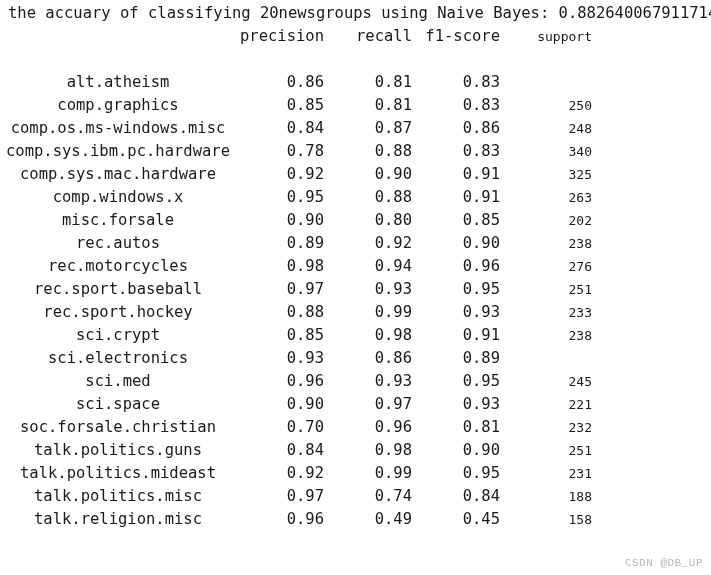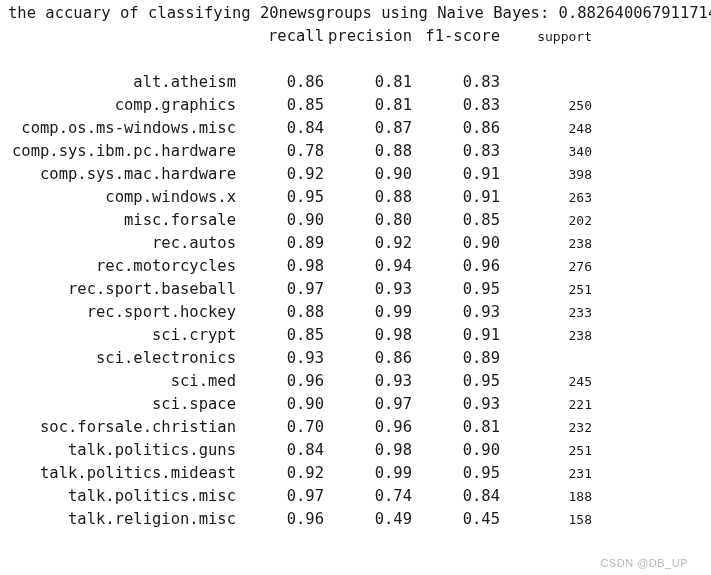--- a/index.html
+++ b/index.html
@@ -32,21 +32,21 @@
     white-space: pre;
   }
   .row {
     display: flex;
     height: 23px;
     line-height: 23px;
     align-items: baseline;
   }
   .c-label {
     width: 236px;
-    text-align: right;
+    text-align: center;
     white-space: pre;
     font-size: 15.5px;
   }
   .c-num {
     width: 88px;
     text-align: right;
     white-space: pre;
     font-size: 15.5px;
   }
   .c-support {
@@ -57,40 +57,40 @@
   }
   .header-row .c-label { }
   .spacer-row {
     height: 23px;
   }
   .spacer-row-half {
     height: 22px;
   }
   .watermark {
     position: absolute;
-    right: 23px;
+    right: 8px;
     bottom: 6px;
-    font-family: Liberation Sans, sans-serif;
+    font-family: Liberation Mono, monospace;
     font-size: 11px;
     color: #b8b8b8;
     letter-spacing: 0.5px;
     white-space: pre;
   }
 </style>
 </head>
 <body>
 
 <div id="console">
 
   <div class="title-line">the accuary of classifying 20newsgroups using Naive Bayes: 0.8826400679117148</div>
 
   <div class="row header-row">
     <div class="c-label"></div>
+    <div class="c-num">precision</div>
     <div class="c-num">recall</div>
-    <div class="c-num">precision</div>
     <div class="c-num">f1-score</div>
     <div class="c-support">support</div>
   </div>
 
   <div class="spacer-row"></div>
 
   <div id="class-rows">
       <div class="row">
         <div class="c-label">alt.atheism</div>
         <div class="c-num">0.86</div>
@@ -116,21 +116,21 @@
         <div class="c-num">0.78</div>
         <div class="c-num">0.88</div>
         <div class="c-num">0.83</div>
         <div class="c-support">340</div>
       </div>
       <div class="row">
         <div class="c-label">comp.sys.mac.hardware</div>
         <div class="c-num">0.92</div>
         <div class="c-num">0.90</div>
         <div class="c-num">0.91</div>
-        <div class="c-support">398</div>
+        <div class="c-support">325</div>
       </div>
       <div class="row">
         <div class="c-label">comp.windows.x</div>
         <div class="c-num">0.95</div>
         <div class="c-num">0.88</div>
         <div class="c-num">0.91</div>
         <div class="c-support">263</div>
       </div>
       <div class="row">
         <div class="c-label">misc.forsale</div>

